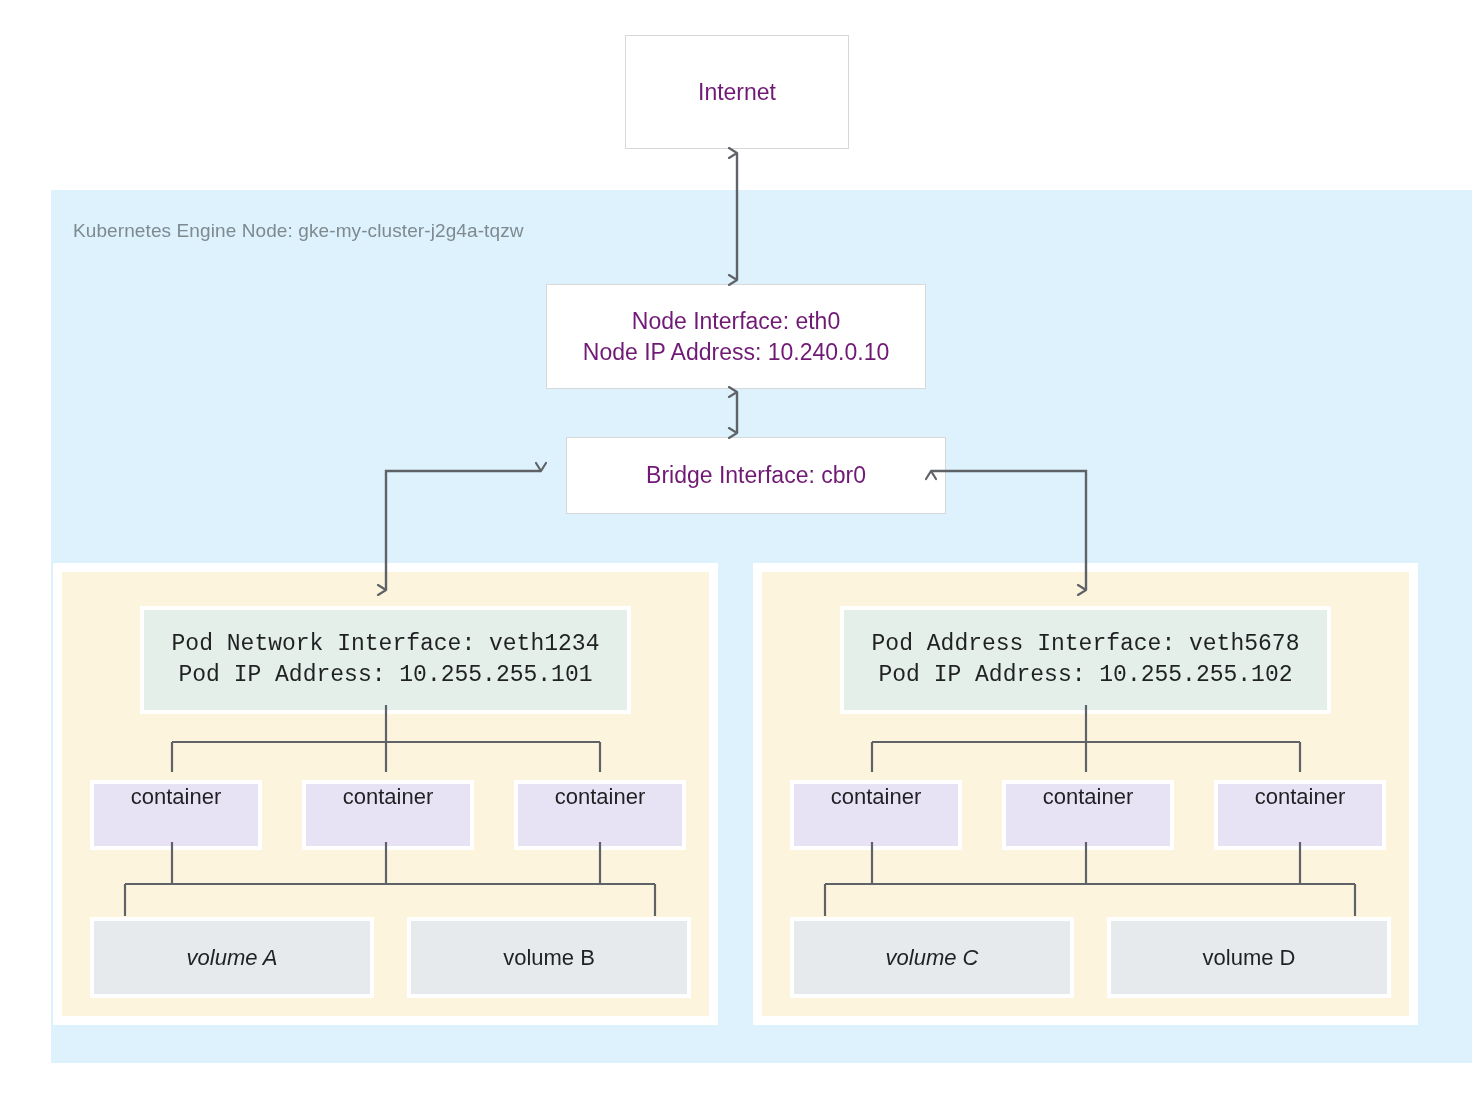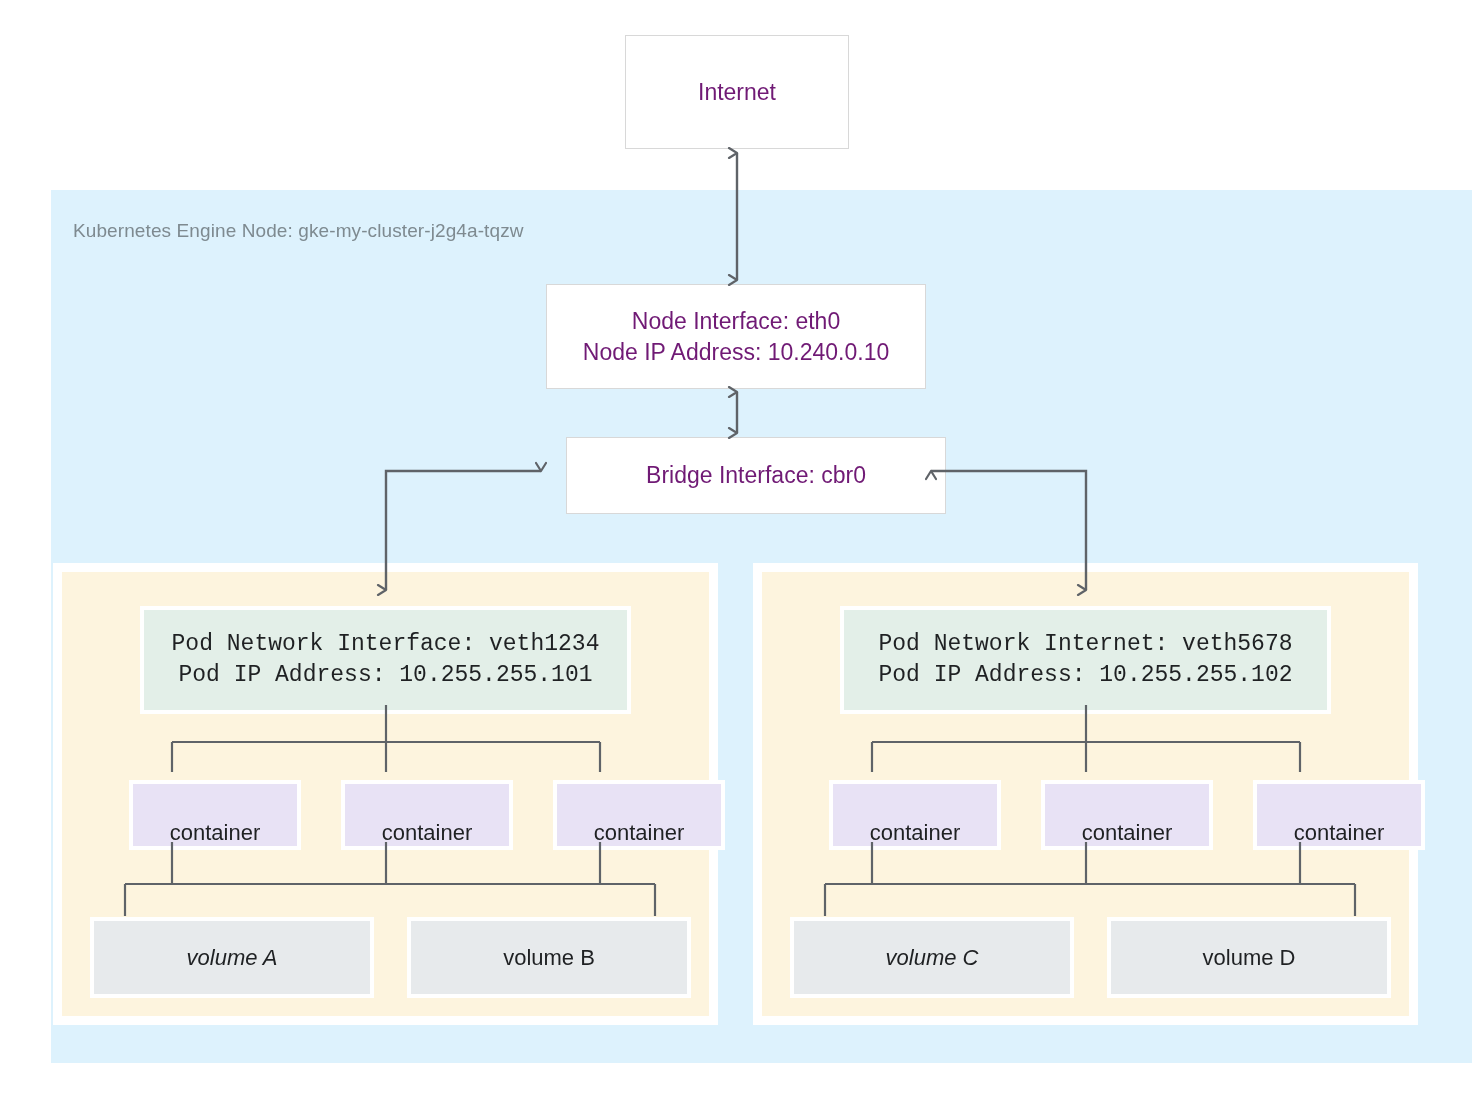--- a/index.html
+++ b/index.html
@@ -134,26 +134,25 @@
 
   .container-box {
     box-sizing: border-box;
     position: absolute;
     top: 208px;
     width: 172px;
     height: 70px;
     background: #e8e2f5;
     border: 4px solid #ffffff;
     display: flex;
-    align-items: flex-end;
+    align-items: flex-start;
     justify-content: center;
     font-size: 22px;
     color: #1f2123;
     z-index: 4;
-    margin-left: 39px;
   }
   .container-box.c0 { left: 28px; }
   .container-box.c1 { left: 240px; }
   .container-box.c2 { left: 452px; }
 
   .volume-box {
     box-sizing: border-box;
     position: absolute;
     top: 345px;
     width: 284px;
@@ -269,21 +268,21 @@
     <div class="volume-box v0">
       <span>volume A</span>
     </div>
     <div class="volume-box v1">
       <span>volume B</span>
     </div>
   </div>
 
   <div class="pod-group right">
     <div class="pod-iface-box">
-      <span class="line">Pod Network Internet: veth5678</span>
+      <span class="line">Pod Address Interface: veth5678</span>
       <span class="line">Pod IP Address: 10.255.255.102</span>
     </div>
     <div class="container-box c0">
       <span>container</span>
     </div>
     <div class="container-box c1">
       <span>container</span>
     </div>
     <div class="container-box c2">
       <span>container</span>

